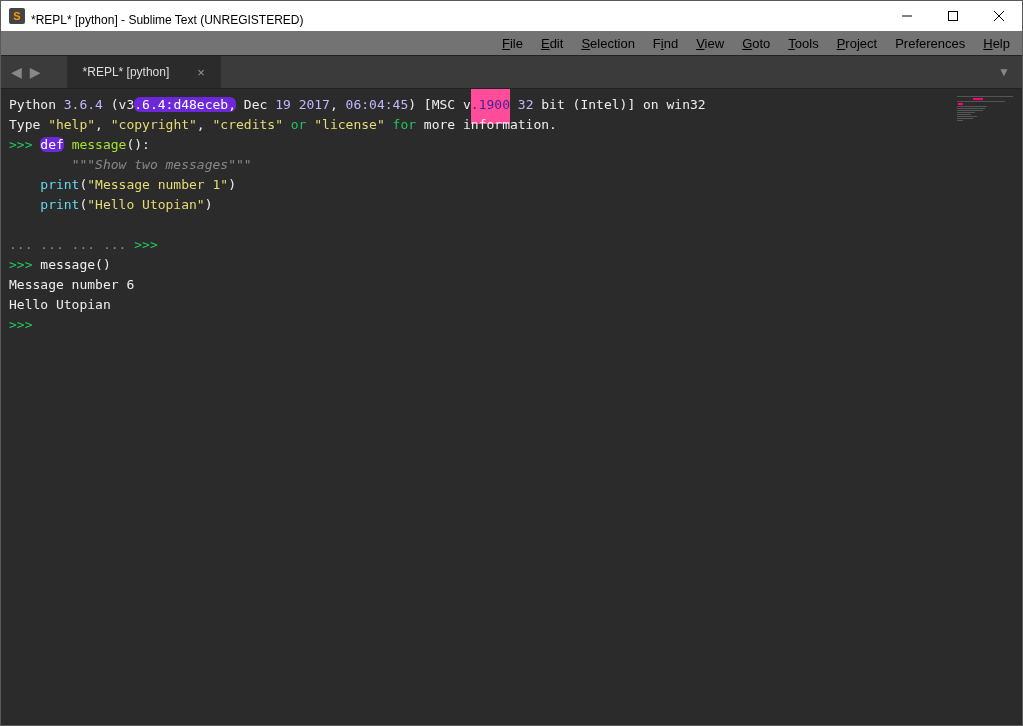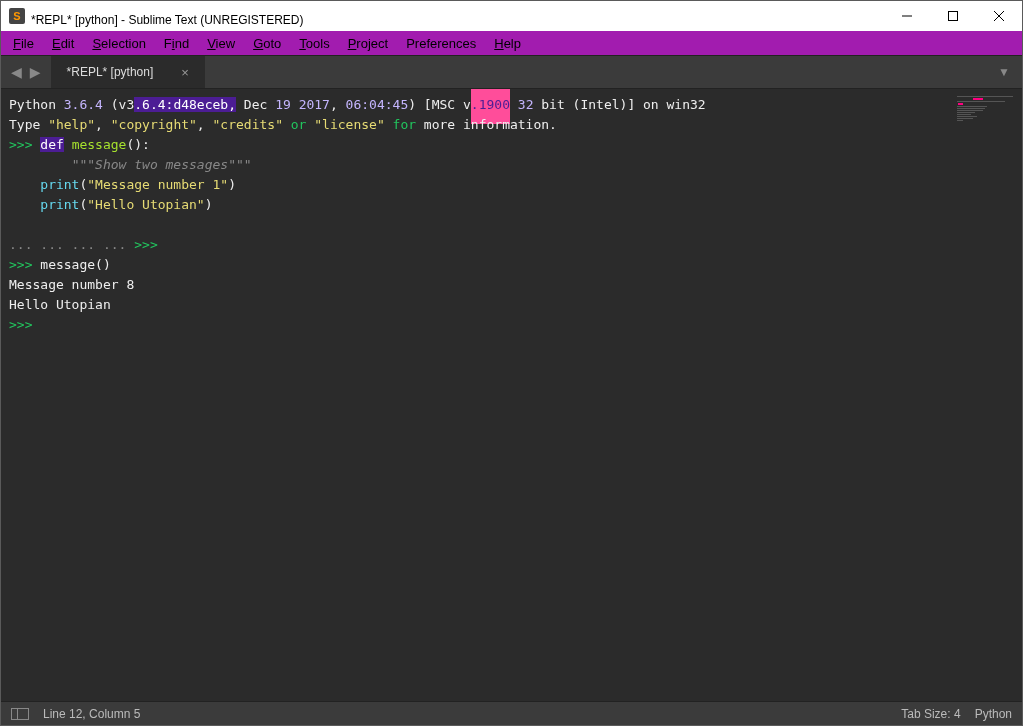--- a/index.html
+++ b/index.html
@@ -6,45 +6,45 @@
   html,body { width:1023px; height:726px; font-family:"Segoe UI",Arial,sans-serif; font-size:13px; background:#fff; overflow:hidden; }
   .window { width:1023px; height:726px; display:flex; flex-direction:column; border:1px solid #5a5a5a; }
   
   .titlebar { height:30px; background:#fff; display:flex; align-items:center; }
   .app-icon { width:16px; height:16px; margin:0 6px 0 8px; background:#444; display:flex; align-items:center; justify-content:center; color:#ff9800; font-weight:bold; font-size:11px; border-radius:2px; }
   .title-text { flex:1; font-size:12px; color:#000;margin-top:8px; }
   .win-controls { display:flex; height:100%; }
   .win-btn { width:46px; display:flex; align-items:center; justify-content:center; }
   .win-btn svg { stroke:#000; stroke-width:1; fill:none; }
   
-  .menubar { height:24px; background:#a21caf; display:flex; align-items:center; padding:0 4px; gap:2px; }
+  .menubar { height:24px; background:#737373; display:flex; align-items:center; padding:0 4px; gap:2px;justify-content:flex-end; }
   .menu-item { padding:2px 8px; font-size:13px; color:#000; }
   .menu-item u { text-decoration:underline; }
   
   .navrow { height:34px; background:#3b3b3b; border-top:1px solid #222; border-bottom:1px solid #222; display:flex; align-items:stretch; }
   .nav-arrows { display:flex; align-items:center; padding:0 10px; gap:8px; }
   .nav-arrows span { color:#888; font-size:14px; }
-  .tab { background:#2b2b2b; display:flex; align-items:center; padding:0 16px; gap:28px; color:#ddd; font-size:12px; position:relative; }
+  .tab { background:#2b2b2b; display:flex; align-items:center; padding:0 16px; gap:28px; color:#ddd; font-size:12px; position:relative;margin-left:16px; }
   .tab .close { color:#999; font-size:13px; }
   .nav-tri { margin-left:auto; padding:0 12px; display:flex; align-items:center; color:#888; font-size:12px; }
   
   .editor-wrap { flex:1; display:flex; background:#2b2b2b; overflow:hidden; }
   .editor { flex:1; padding:6px 8px 6px 8px; font-family:Consolas,Menlo,monospace; font-size:13px; line-height:20px; color:#ddd; white-space:pre; }
   .minimap { width:70px; background:#2b2b2b; border-left:1px solid #2b2b2b; padding-top:6px; }
   .mm-line { height:1px; margin:1px 4px; background:#555; }
   .mm-hi { background:#ff0080; }
   .c-str    { color:#e6db74; }
   .c-num    { color:#c4b5fd; }
   .c-kw     { color:#22c55e; }
   .c-nm     { color:#66d9ef; }
   .c-call   { color:#a6e22e; }
   .c-cmt    { color:#888; font-style:italic; }
   .c-dim    { color:#888; }
   .c-white  { color:#eee; }
-  .hl1 { background:#4c1d95; color:#fff; padding:0 0px; }
+  .hl1 { background:#6d28d9; color:#fff; padding:0 0px;border-radius:6px; }
   .hl2 { background:#ff4d9a; color:#4c1d95; padding:12px 0px; }
   
   .status { height:24px; background:#3b3b3b; border-top:1px solid #222; display:flex; align-items:center; font-size:12px; color:#bbb; padding:0 10px; gap:14px; }
   .spacer { flex:1; }
   .panel-icon { width:18px; height:12px; border:1px solid #888; position:relative; }
   .panel-icon::before { content:""; position:absolute; left:5px; top:0; bottom:0; width:1px; background:#888; }
 </style>
 </head>
 <body>
 
@@ -101,40 +101,33 @@
   <div class="editor-wrap">
     <div class="editor"><span class="c-white">Python </span><span class="c-num">3.6.4</span><span class="c-white"> (v3</span><span class="hl1">.6.4:d48eceb,</span><span class="c-white"> Dec </span><span class="c-num">19</span><span class="c-white"> </span><span class="c-num">2017</span><span class="c-white">, </span><span class="c-num">06:04:45</span><span class="c-white">) [MSC v</span><span class="hl2">.1900</span><span class="c-white"> </span><span class="c-num">32</span><span class="c-white"> bit (Intel)] on win32</span>
 <span class="c-white">Type </span><span class="c-str">"help"</span><span class="c-white">, </span><span class="c-str">"copyright"</span><span class="c-white">, </span><span class="c-str">"credits"</span><span class="c-white"> </span><span class="c-kw">or</span><span class="c-white"> </span><span class="c-str">"license"</span><span class="c-white"> </span><span class="c-kw">for</span><span class="c-white"> more information.</span>
 <span class="c-kw">&gt;&gt;&gt; </span><span class="hl1">def</span><span> </span><span class="c-call">message</span><span class="c-white">():</span>
 <span>    </span><span>    </span><span class="c-cmt">"""Show two messages"""</span>
 <span>    </span><span class="c-nm">print</span><span class="c-white">(</span><span class="c-str">"Message number 1"</span><span class="c-white">)</span>
 <span>    </span><span class="c-nm">print</span><span class="c-white">(</span><span class="c-str">"Hello Utopian"</span><span class="c-white">)</span>
 
 <span class="c-dim">... ... ... ... </span><span class="c-kw">&gt;&gt;&gt;</span>
 <span class="c-kw">&gt;&gt;&gt; </span><span class="c-white">message</span><span class="c-white">()</span>
-<span class="c-white">Message number 8</span>
+<span class="c-white">Message number 6</span>
 <span class="c-white">Hello Utopian</span>
 <span class="c-kw">&gt;&gt;&gt; </span></div>
     <div class="minimap">
       <div class="mm-line" style="width:56px"></div>
       <div class="mm-line mm-hi" style="width:10px;margin-left:20px;height:2px"></div>
       <div class="mm-line" style="width:48px"></div>
       <div class="mm-line mm-hi" style="width:5px;margin-left:5px;height:2px"></div>
       <div class="mm-line" style="width:30px"></div>
       <div class="mm-line" style="width:28px"></div>
       <div class="mm-line" style="width:26px"></div>
       <div class="mm-line" style="width:18px"></div>
       <div class="mm-line" style="width:14px"></div>
       <div class="mm-line" style="width:20px"></div>
       <div class="mm-line" style="width:16px"></div>
       <div class="mm-line" style="width:6px"></div>
     </div>
   </div>
 
-  <div class="status">
-    <div class="panel-icon"></div>
-    <span>Line 12, Column 5</span>
-    <span class="spacer"></span>
-    <span>Tab Size: 4</span>
-    <span>Python</span>
-  </div>
 
 </div>
 
 </body></html>

